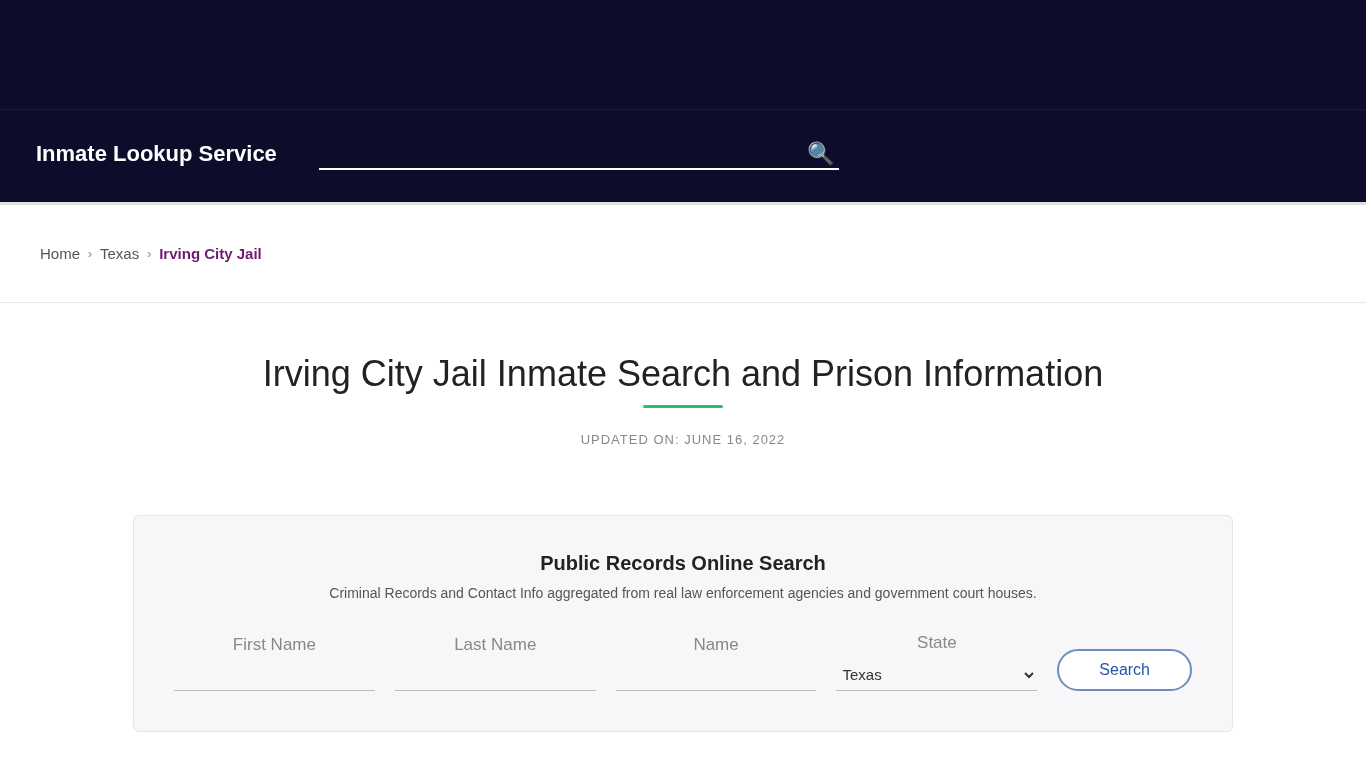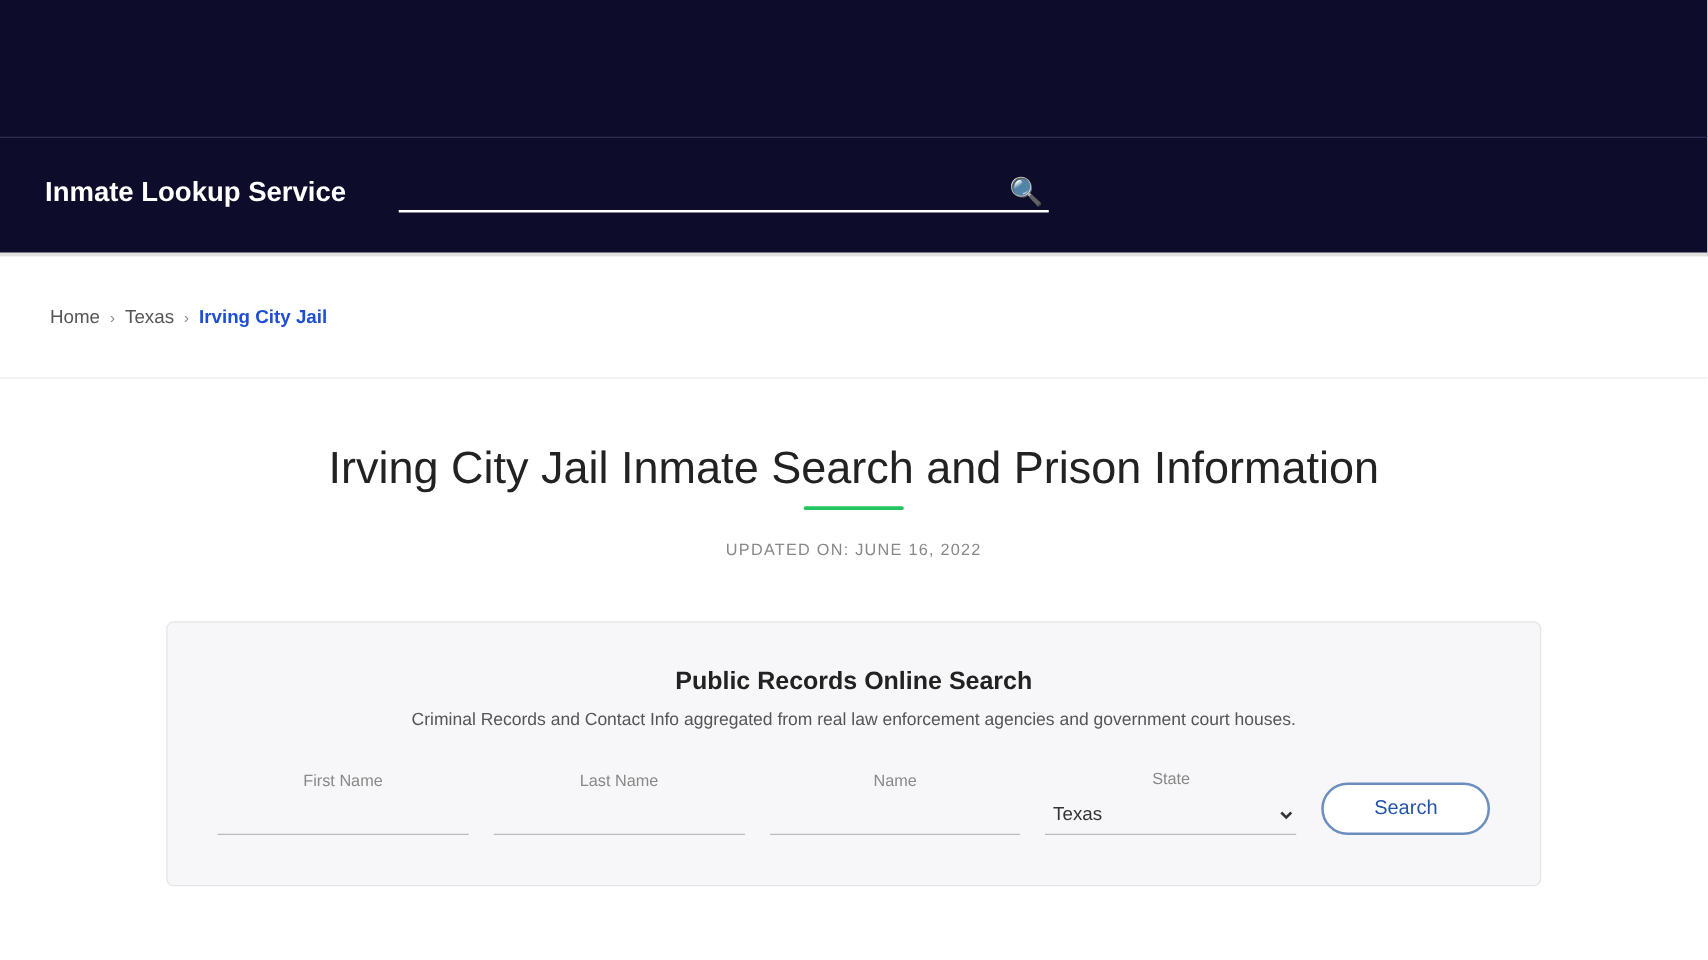--- a/index.html
+++ b/index.html
@@ -113,21 +113,21 @@
       color: #555;
       text-decoration: none;
     }
     .breadcrumb-chevron {
       color: #888;
       font-size: 12px;
       margin: 0 2px;
     }
     .breadcrumb-current {
       font-weight: 700;
-      color: #1d4ed8;
+      color: #701a75;
     }
 
     
     .main-content {
       background: #fff;
       padding: 50px 40px 40px;
       text-align: center;
     }
     .page-title {
       font-size: 36px;
@@ -141,21 +141,21 @@
       background: #22c55e;
       margin: 0 auto 24px;
       border-radius: 2px;
       display: block;
     }
     .updated-text {
       font-size: 13px;
       color: #888;
       letter-spacing: 1px;
       text-transform: uppercase;
-      margin-bottom: 50px;
+      margin-bottom: 68px;
     }
 
     
     .search-card {
       background: #f7f7f9;
       border: 1px solid #e5e5e5;
       border-radius: 6px;
       padding: 36px 40px 40px;
       max-width: 1100px;
       margin: 0 auto;
@@ -176,21 +176,21 @@
       align-items: flex-end;
       gap: 20px;
     }
     .form-field {
       display: flex;
       flex-direction: column;
       gap: 6px;
       flex: 1;
     }
     .form-field label {
-      font-size: 13px;
+      font-size: 17px;
       color: #888;
       font-weight: 400;
     }
     .form-field input, .form-field select {
       border: none;
       border-bottom: 1px solid #bbb;
       background: transparent;
       font-size: 15px;
       padding: 6px 2px;
       outline: none;

